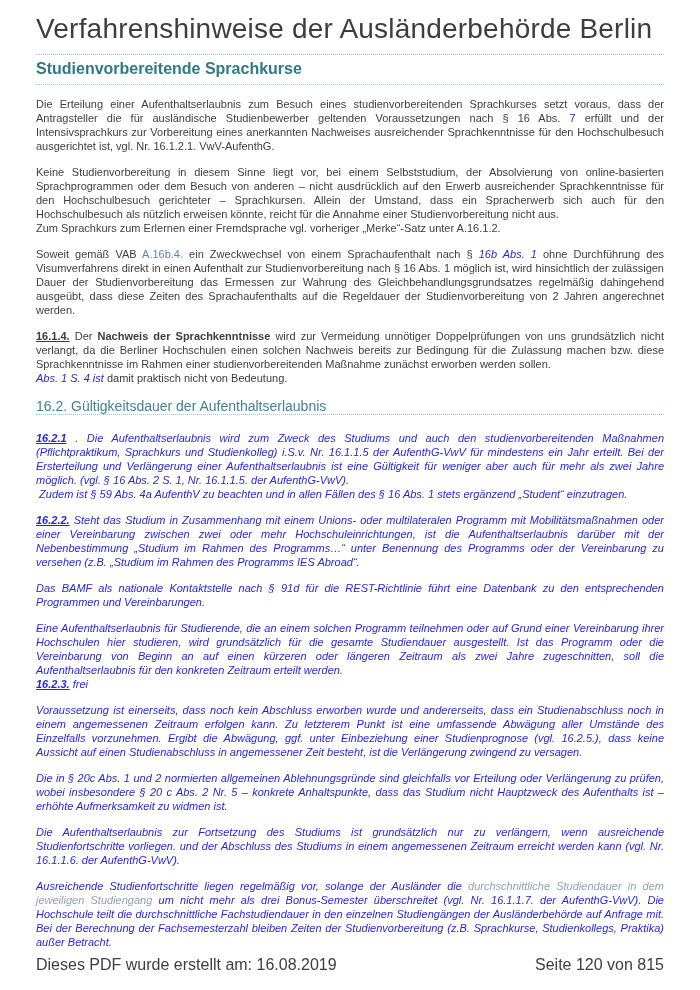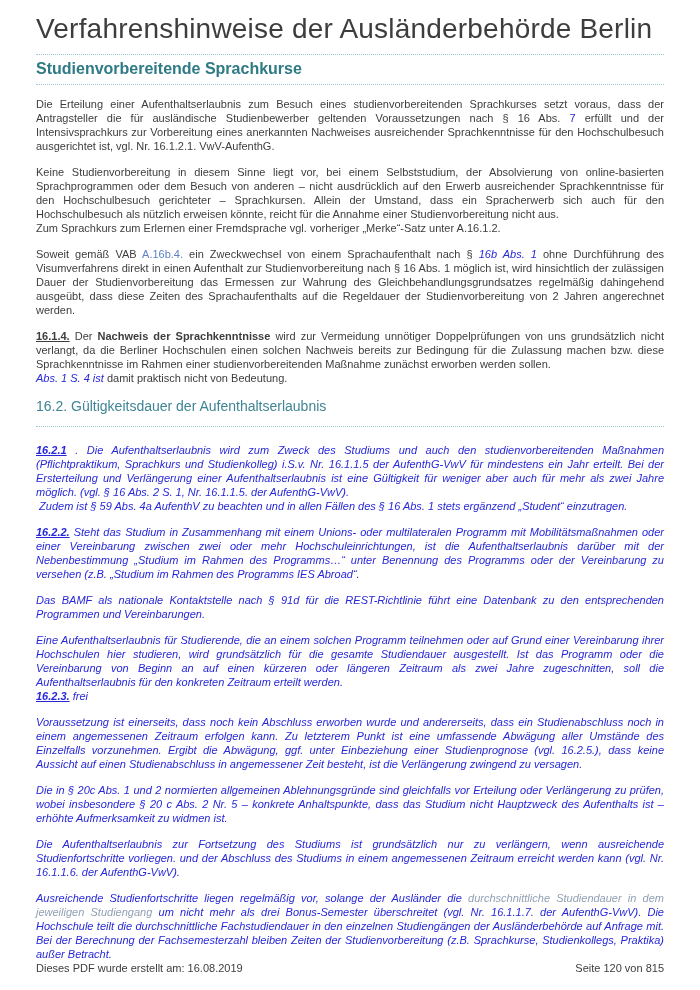--- a/index.html
+++ b/index.html
@@ -4,34 +4,34 @@
 <style>
   html,body{margin:0;padding:0;background:#ffffff;}
   .page{
     width:700px;height:990px;position:relative;background:#ffffff;
     font-family:"Liberation Sans",sans-serif;color:#3d3d3d;
     box-sizing:border-box;padding:13px 36px 0 36px;overflow:hidden;
   }
   h1.title{font-size:28px;font-weight:400;color:#3d3d3d;margin:0 0 9px 0;letter-spacing:.2px;}
   .rule{border-top:1px dotted #9ec7cd;height:0;}
   .subtitle{font-size:16px;font-weight:700;color:#2e7a85;padding:5px 0 6px 0;}
-  h2.sec{font-size:14px;font-weight:400;color:#3f8494;margin:13px 0 12px 0;}
+  h2.sec{font-size:14px;font-weight:400;color:#3f8494;margin:13px 0 0 0;}
   p.body{font-size:11px;line-height:14px;text-align:justify;margin:12px 0 0 0;}
   p.tight{margin-top:16px;}
   .bi{color:#2727d8;font-style:italic;}
   .num{font-weight:700;text-decoration:underline;}
   .b{font-weight:700;}
   .ref{color:#2727d8;}
   .link{color:#5c7fc6;}
   .muted{color:#91a0b4;font-style:italic;}
   .weg{font-weight:700;}
   .footer{
     position:absolute;left:36px;right:36px;bottom:16px;
     display:flex;justify-content:space-between;
-    font-size:11px;color:#3d3d3d;
+    font-size:16px;color:#3d3d3d;
   }
 </style>
 </head>
 <body>
 
 <div class="page">
 
   <h1 class="title">Verfahrenshinweise der Ausländerbehörde Berlin</h1>
   <div class="rule"></div>
   <div class="subtitle">Studienvorbereitende Sprachkurse</div>

